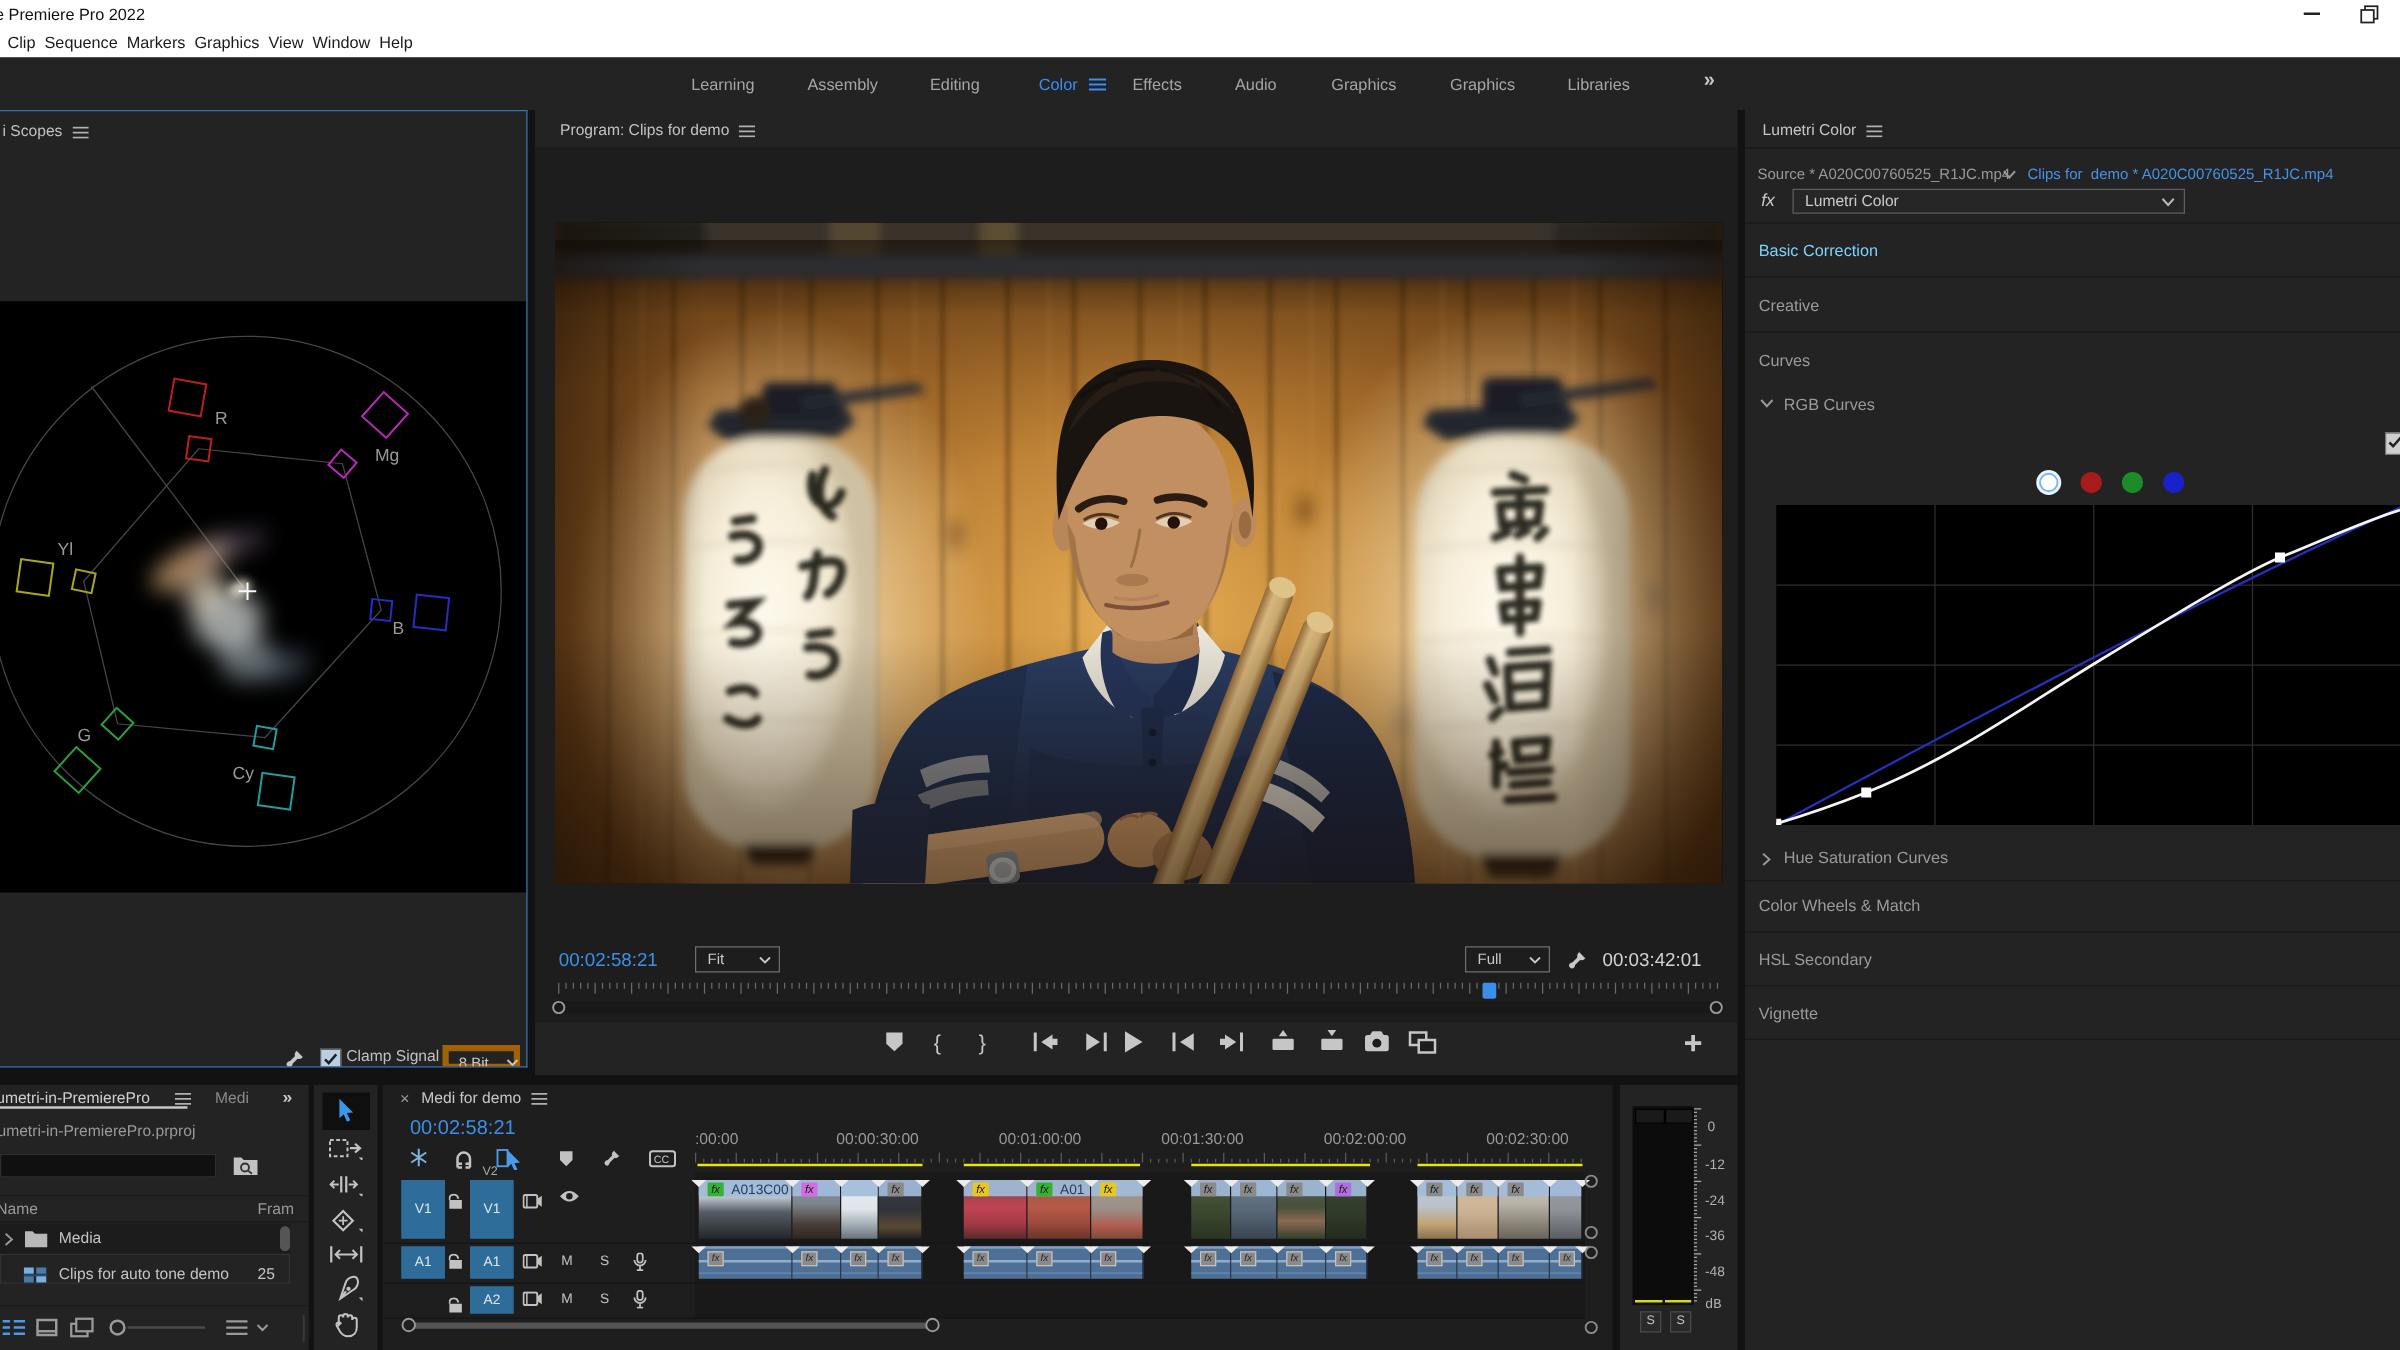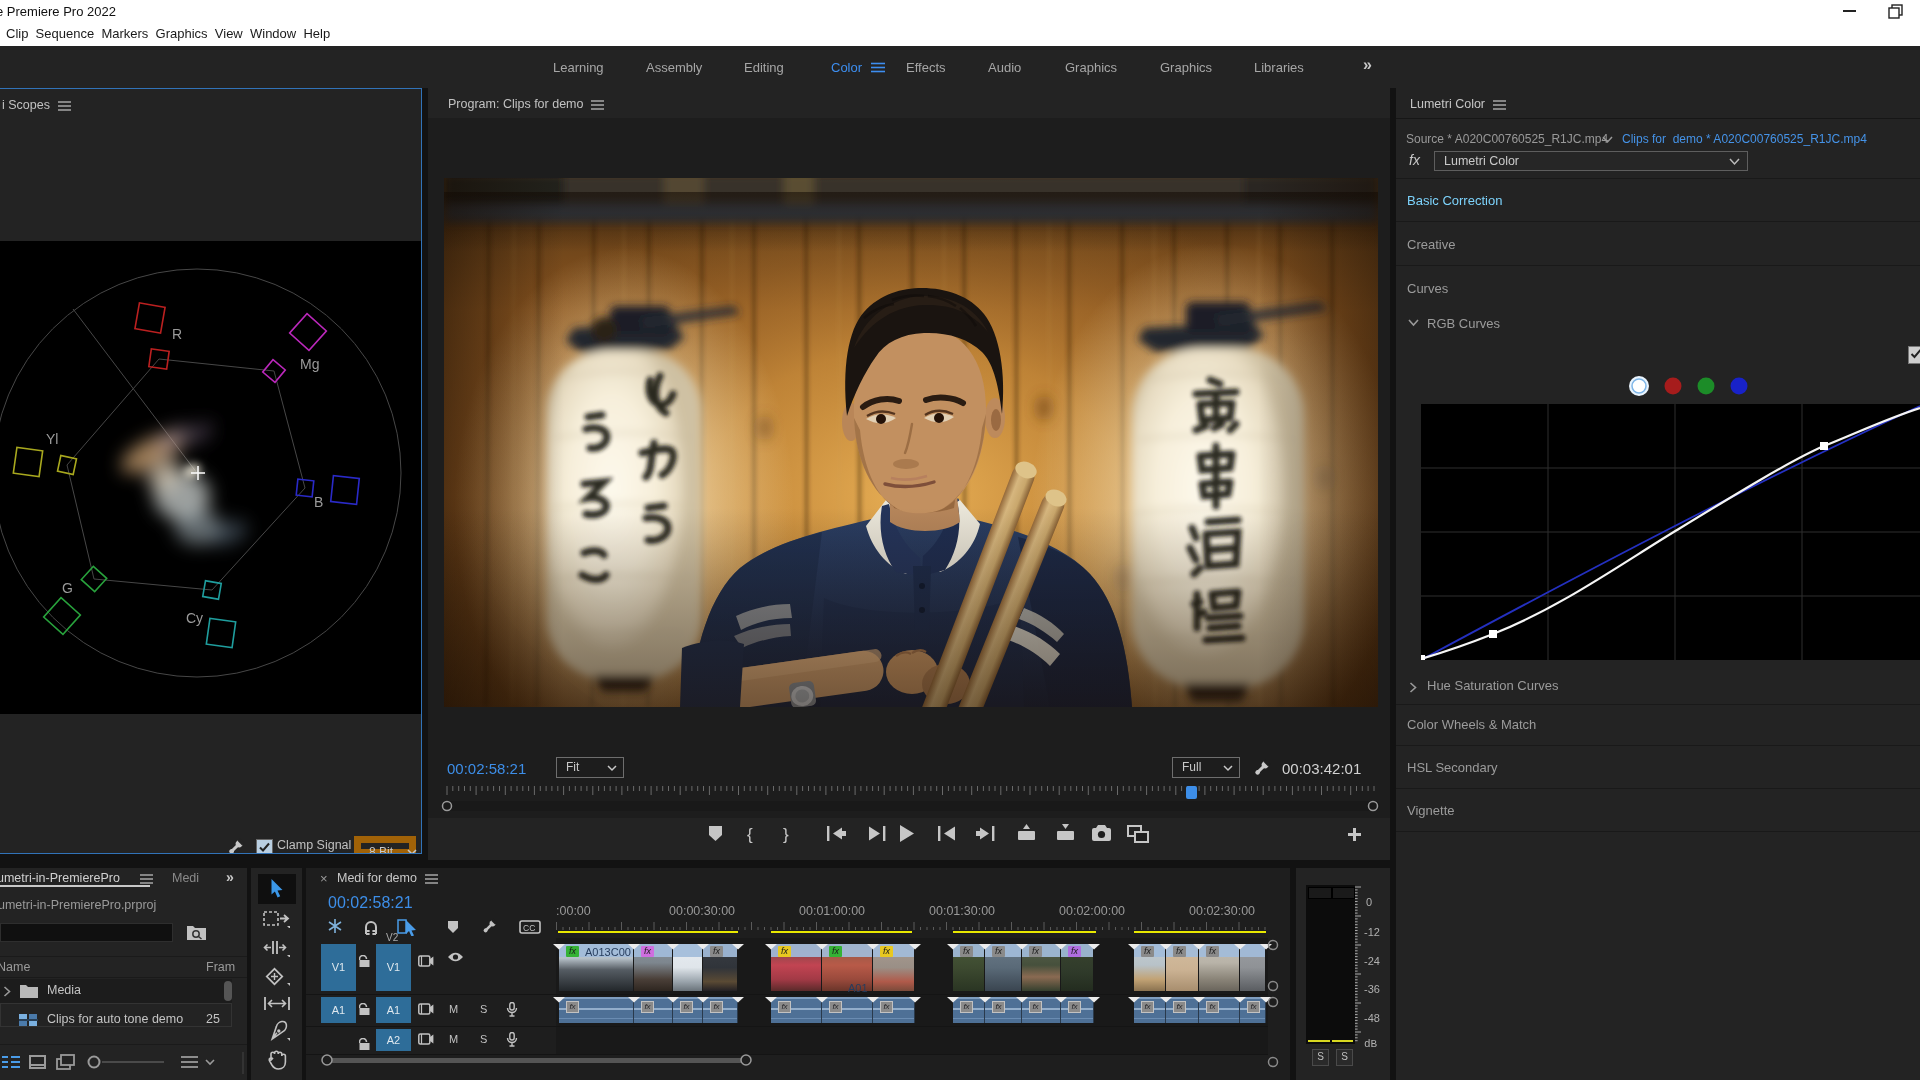--- a/index.html
+++ b/index.html
@@ -111,21 +111,21 @@
       <rect x="8" y="5" width="3" height="9.5"></rect>
       <circle cx="9.5" cy="15" r="2.3"></circle>
     </g>
   </svg>
   <div class="abs" style="left:256px;top:750px;width:15px;height:15px;background:#b9cfe2;border:1px solid #666;">
     <svg width="15" height="15" viewBox="0 0 15 15">
         <path d="M3 7.5 L6 10.5 L12 3.5" stroke="#222" stroke-width="2" fill="none"></path>
       </svg>
   </div>
   <div class="txt" style="left:277px;top:749px;font-size:12.5px;color:#c0c0c0;">Clamp Signal</div>
-  <div class="abs" style="left:354px;top:747px;width:62px;height:20px;border:7px solid #a16207;box-sizing:border-box;">
+  <div class="abs" style="left:354px;top:747px;width:62px;height:20px;border:5px solid #a16207;box-sizing:border-box;">
     <div class="txt" style="left:8px;top:2px;font-size:12px;color:#c8c8c8;">8 Bit</div>
     <svg class="abs" style="left:46px;top:6px" width="10" height="7" viewBox="0 0 10 7">
         <path d="M1 1 L5 5 L9 1" stroke="#c8c8c8" stroke-width="1.5" fill="none"></path>
       </svg>
   </div>
 </div>
 <div class="panel" style="left:428px;top:88px;width:962px;height:772px;overflow:hidden;">
   <div class="txt" style="left:20px;top:9px;font-size:12.5px;color:#c2c2c2;">Program: Clips for demo</div>
   <svg class="abs" style="left:163px;top:12px" width="13" height="10" viewBox="0 0 13 10">
    <g stroke="#b0b0b0" stroke-width="1.4">
@@ -1020,21 +1020,21 @@
     <div class="abs" style="left:367px;top:76px;width:29px;height:13px;background:#a2bcda;opacity:0.92;"></div>
     <div class="abs" style="left:397px;top:76px;width:34px;height:47px;background:linear-gradient(180deg,#3a3e44 0%,#30343a 50%,#5a4a34 80%,#232024 100%);"></div>
     <div class="abs" style="left:397px;top:76px;width:34px;height:13px;background:#a2bcda;opacity:0.92;"></div>
     <div class="abs" style="left:404px;top:78px;width:13px;height:11px;background:#8a8a8a;border-radius:1px;font-size:9px;font-style:italic;color:#1a1a1a;text-align:center;line-height:11px;">fx</div>
     <div class="abs" style="left:465px;top:76px;width:50px;height:47px;background:linear-gradient(180deg,#6a4a44 0%,#c24452 45%,#a33a46 75%,#5a2a2a 100%);"></div>
     <div class="abs" style="left:465px;top:76px;width:50px;height:13px;background:#a2bcda;opacity:0.92;"></div>
     <div class="abs" style="left:472px;top:78px;width:13px;height:11px;background:#e8c820;border-radius:1px;font-size:9px;font-style:italic;color:#1a1a1a;text-align:center;line-height:11px;">fx</div>
     <div class="abs" style="left:516px;top:76px;width:50px;height:47px;background:linear-gradient(180deg,#8a5a48 0%,#b85a48 45%,#9a4a3c 75%,#6a352a 100%);"></div>
     <div class="abs" style="left:516px;top:76px;width:50px;height:13px;background:#a2bcda;opacity:0.92;"></div>
     <div class="abs" style="left:523px;top:78px;width:13px;height:11px;background:#35b235;border-radius:1px;font-size:9px;font-style:italic;color:#1a1a1a;text-align:center;line-height:11px;">fx</div>
-    <div class="txt" style="left:542px;top:78px;font-size:11px;color:#273d5e;margin-top:36px;">A01</div>
+    <div class="txt" style="left:542px;top:78px;font-size:11px;color:#273d5e;">A01</div>
     <div class="abs" style="left:567px;top:76px;width:41px;height:47px;background:linear-gradient(180deg,#a89a90 0%,#9a8f86 50%,#b05a4a 80%,#7a4a3a 100%);"></div>
     <div class="abs" style="left:567px;top:76px;width:41px;height:13px;background:#a2bcda;opacity:0.92;"></div>
     <div class="abs" style="left:574px;top:78px;width:13px;height:11px;background:#e8c820;border-radius:1px;font-size:9px;font-style:italic;color:#1a1a1a;text-align:center;line-height:11px;">fx</div>
     <div class="abs" style="left:647px;top:76px;width:31px;height:47px;background:linear-gradient(180deg,#4a5a3a 0%,#3d4a30 50%,#2a3523 100%);"></div>
     <div class="abs" style="left:647px;top:76px;width:31px;height:13px;background:#a2bcda;opacity:0.92;"></div>
     <div class="abs" style="left:654px;top:78px;width:13px;height:11px;background:#8a8a8a;border-radius:1px;font-size:9px;font-style:italic;color:#1a1a1a;text-align:center;line-height:11px;">fx</div>
     <div class="abs" style="left:679px;top:76px;width:36px;height:47px;background:linear-gradient(180deg,#6a7a88 0%,#5a6a78 50%,#3a4550 100%);"></div>
     <div class="abs" style="left:679px;top:76px;width:36px;height:13px;background:#a2bcda;opacity:0.92;"></div>
     <div class="abs" style="left:686px;top:78px;width:13px;height:11px;background:#8a8a8a;border-radius:1px;font-size:9px;font-style:italic;color:#1a1a1a;text-align:center;line-height:11px;">fx</div>
     <div class="abs" style="left:716px;top:76px;width:38px;height:47px;background:linear-gradient(180deg,#56604a 0%,#46503c 45%,#8a6a52 70%,#35402e 100%);"></div>

